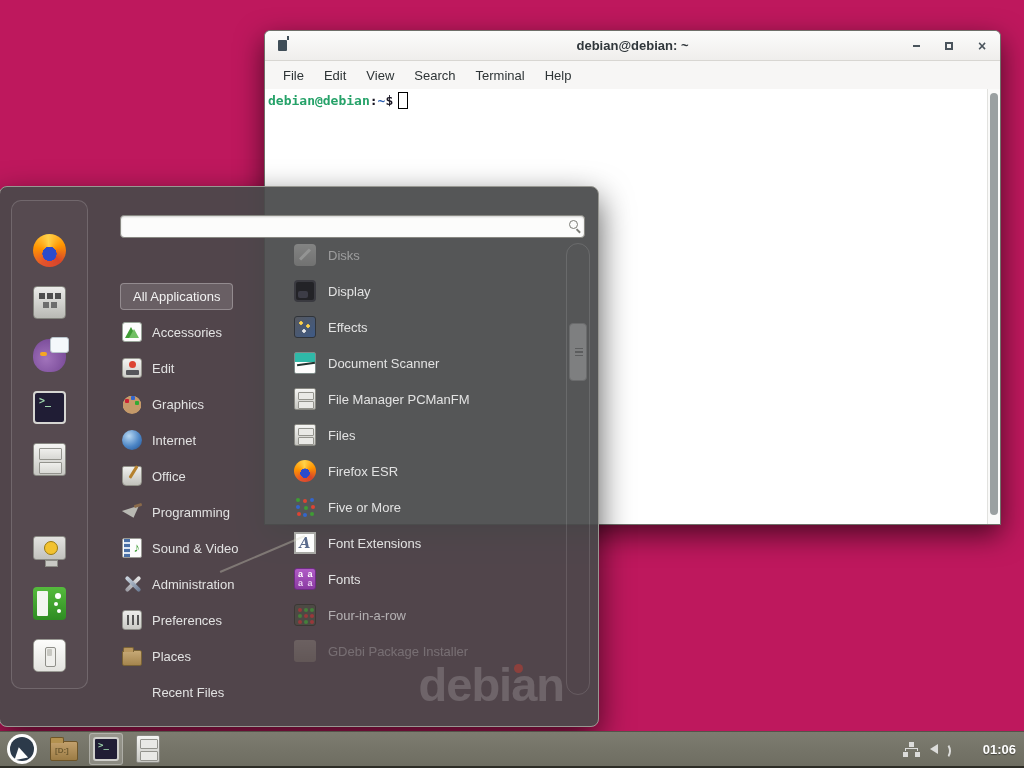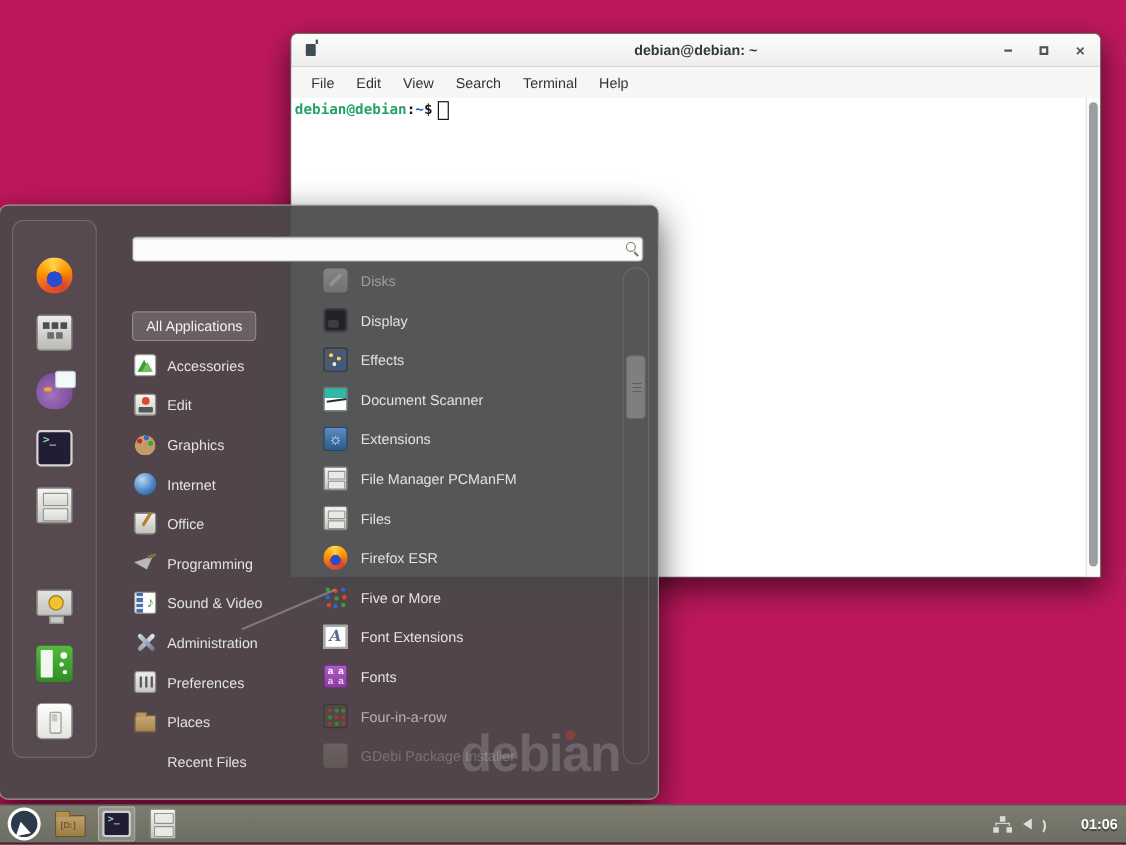--- a/index.html
+++ b/index.html
@@ -334,24 +334,20 @@
         </div>
       <div class="app-row">
           <span class="ai ai-effects"></span>
           <span class="lbl">Effects</span>
         </div>
       <div class="app-row">
           <span class="ai ai-scanner"></span>
           <span class="lbl">Document Scanner</span>
         </div>
       <div class="app-row">
-          <span class="ai ai-ext"></span>
-          <span class="lbl">Extensions</span>
-        </div>
-      <div class="app-row">
           <span class="ai ai-cab"></span>
           <span class="lbl">File Manager PCManFM</span>
         </div>
       <div class="app-row">
           <span class="ai ai-cab"></span>
           <span class="lbl">Files</span>
         </div>
       <div class="app-row">
           <span class="ai ai-firefox"></span>
           <span class="lbl">Firefox ESR</span>

